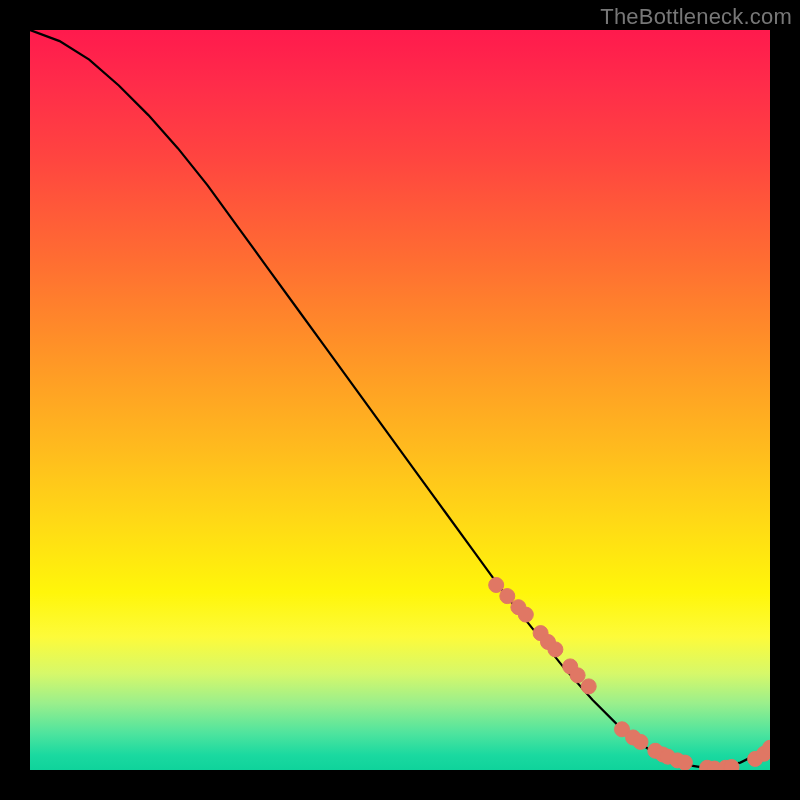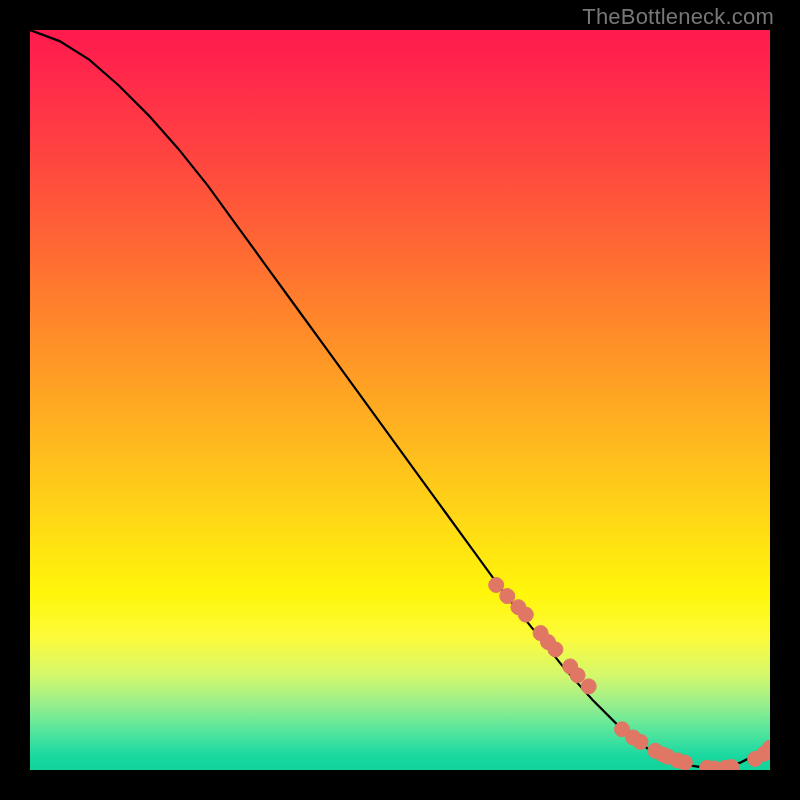--- a/index.html
+++ b/index.html
@@ -7,21 +7,21 @@
     width: 800px;
     height: 800px;
     background: #000;
     position: relative;
     font-family: Arial, Helvetica, sans-serif;
     overflow: hidden;
   }
   .watermark {
     position: absolute;
     top: 4px;
-    right: 26px;
+    right: 8px;
     color: #777;
     font-size: 22px;
     font-weight: 400;
     letter-spacing: 0.2px;
     z-index: 10;
   }
   .plot-area {
     position: absolute;
     left: 30px;
     top: 30px;

